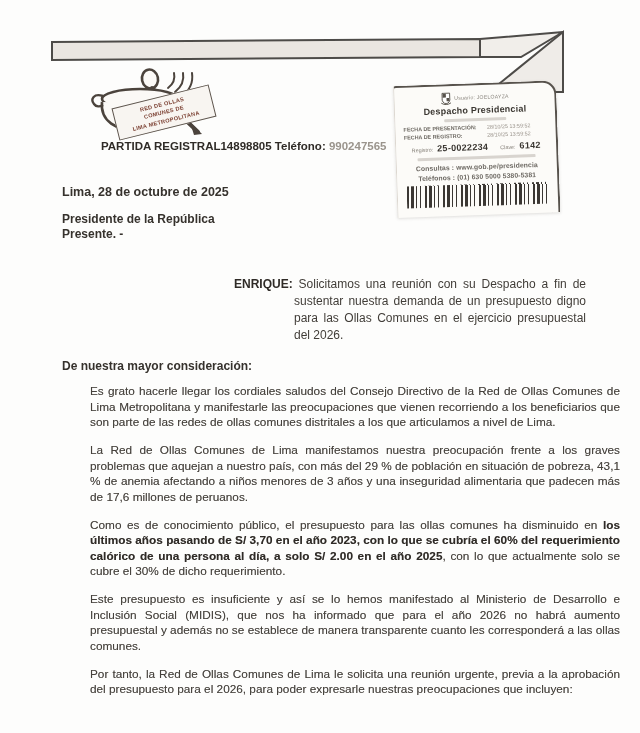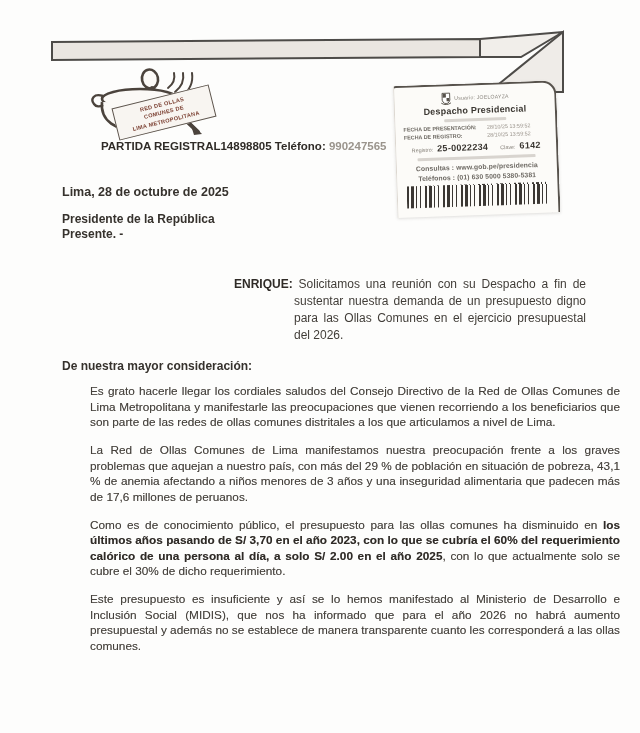--- a/index.html
+++ b/index.html
@@ -146,15 +146,16 @@
     <span>Solicitamos una reunión con su Despacho a fin de sustentar nuestra demanda de un presupuesto digno para las Ollas Comunes en el ejercicio presupuestal del 2026.</span>
   </div>
 
   <div class="abs salutation">De nuestra mayor consideración:</div>
 
   <div class="abs bodytext">
     <p><span>Es grato hacerle llegar los cordiales saludos del Consejo Directivo de la Red de Ollas Comunes de Lima Metropolitana y manifestarle las preocupaciones que vienen recorriendo a los beneficiarios que son parte de las redes de ollas comunes distritales a los que articulamos a nivel de Lima.</span></p>
     <p><span>La Red de Ollas Comunes de Lima manifestamos nuestra preocupación frente a los graves problemas que aquejan a nuestro país, con más del 29 % de población en situación de pobreza, 43,1 % de anemia afectando a niños menores de 3 años y una inseguridad alimentaria que padecen más de 17,6 millones de peruanos.</span></p>
     <p><span>Como es de conocimiento público, el presupuesto para las ollas comunes ha disminuido en </span><span class="b">los últimos años pasando de S/ 3,70 en el año 2023, con lo que se cubría el 60% del requerimiento calórico de una persona al día, a solo S/ 2.00 en el año 2025</span><span>, con lo que actualmente solo se cubre el 30% de dicho requerimiento.</span></p>
     <p><span>Este presupuesto es insuficiente y así se lo hemos manifestado al Ministerio de Desarrollo e Inclusión Social (MIDIS), que nos ha informado que para el año 2026 no habrá aumento presupuestal y además no se establece de manera transparente cuanto les corresponderá a las ollas comunes.</span></p>
+    <p><span>Por tanto, la Red de Ollas Comunes de Lima le solicita una reunión urgente, previa a la aprobación del presupuesto para el 2026, para poder expresarle nuestras preocupaciones que incluyen:</span></p>
   </div>
 
 </div>
 
 </body></html>

